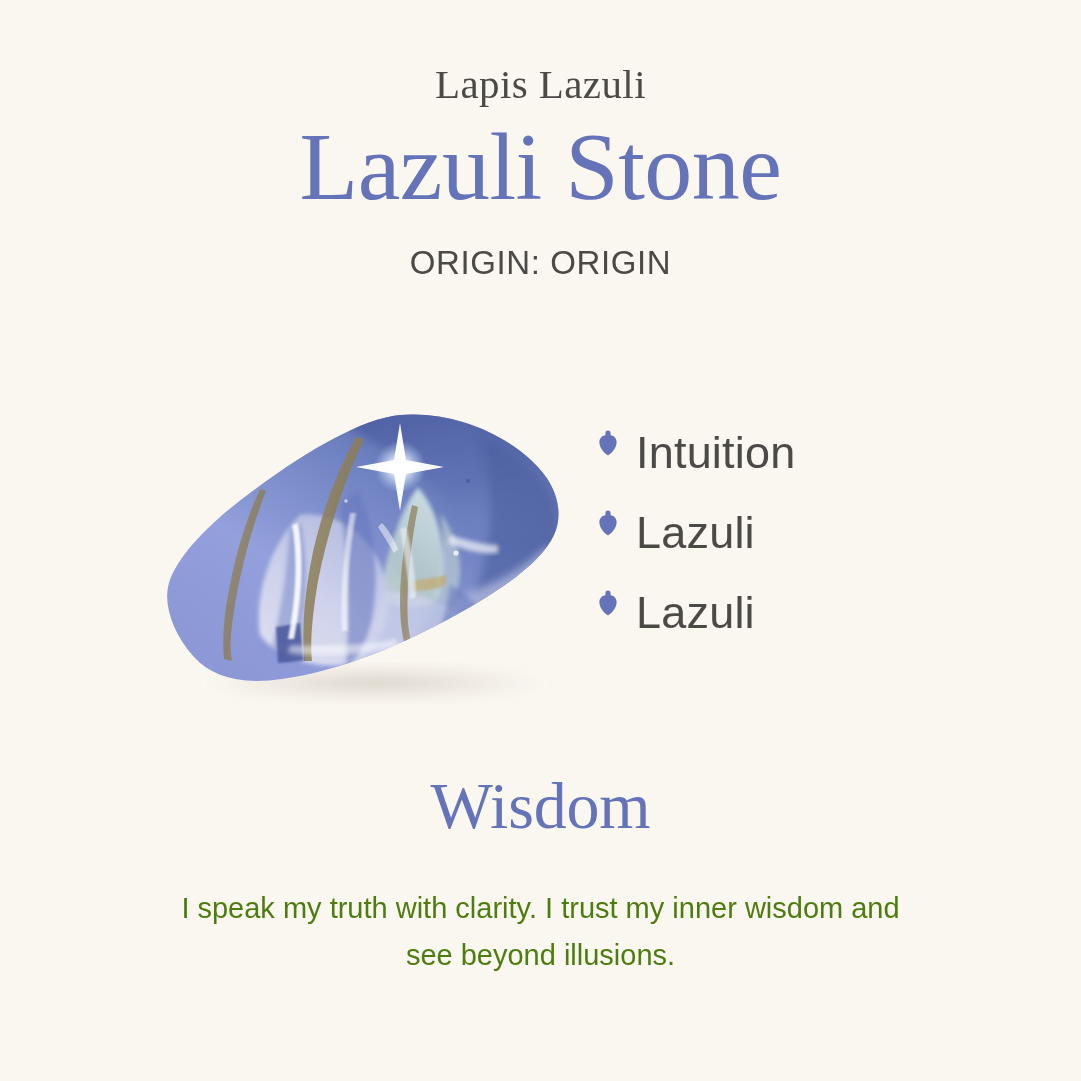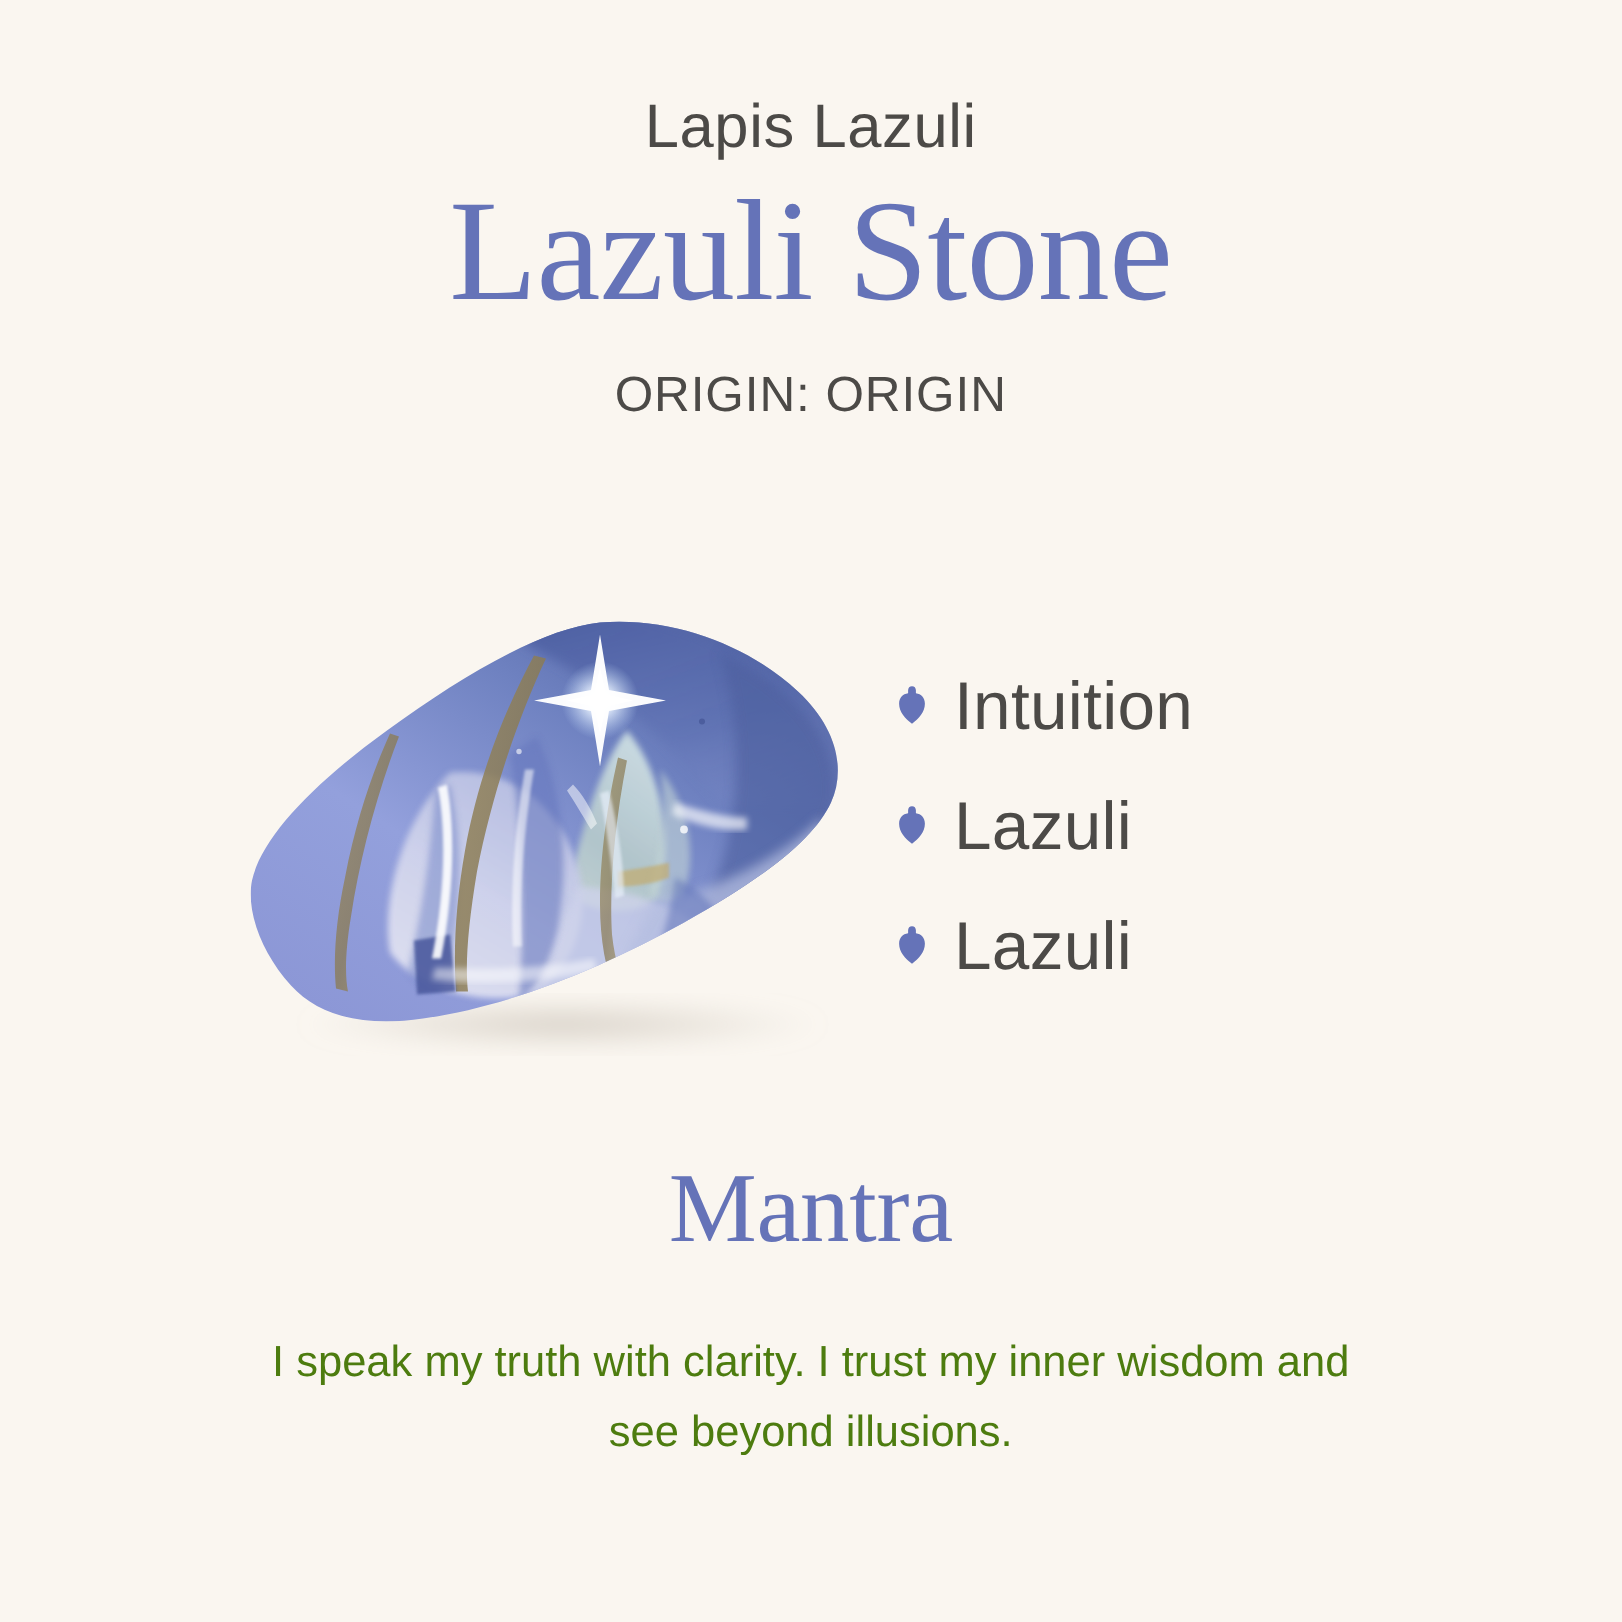--- a/index.html
+++ b/index.html
@@ -9,21 +9,21 @@
     font-family:"Liberation Sans", sans-serif;
     overflow:hidden;
     position:relative;
   }
   .card{position:absolute;inset:0;}
 
   
   .header{position:absolute;top:0;left:0;right:0;text-align:center;}
   .stone-name{
     margin:0;padding-top:62px;
-    font-family:Liberation Sans, sans-serif;
+    font-family:Liberation Serif, serif;
     font-weight:300;
     font-size:41px;
     letter-spacing:.4px;
     color:#4c4a47;
     line-height:1.1;
   }
   .stone-title{
     margin:0;padding-top:10px;
     font-family:"Liberation Serif", serif;
     font-weight:400;
@@ -51,21 +51,21 @@
     position:absolute;left:150px;top:10px;width:420px;height:310px;
   }
   .gem-svg{display:block;width:420px;height:310px;}
 
   
   .attr-list{
     position:absolute;left:598px;top:45px;
     margin:0;padding:0;list-style:none;
   }
   .attr-item{
-    display:flex;align-items:center;
+    display:flex;
     height:80px;
   }
   .attr-bullet{
     width:20px;height:26px;flex:0 0 20px;
     margin-right:18px;
     display:block;
   }
   .attr-label{
     font-family:"Liberation Sans", sans-serif;
     font-weight:300;
@@ -287,17 +287,17 @@
                    C5.6 22.4 1.4 17.6 1.4 12.2
                    C1.4 8.2 3.8 5.6 7.4 5.2
                    L7.4 3.2 C7.4 1.6 8.4 0.5 10 0.5 Z" fill="#6573b8"></path>
         </svg>
         <span class="attr-label">Lazuli</span>
       </li>
     </ul>
   </div>
 
   <div class="mantra">
-    <h2 class="mantra-title">Mantra</h2>
+    <h2 class="mantra-title">Wisdom</h2>
     <p class="mantra-text">I speak my truth with clarity. I trust my inner wisdom and see beyond illusions.</p>
   </div>
 
 </div>
 
 </body></html>

